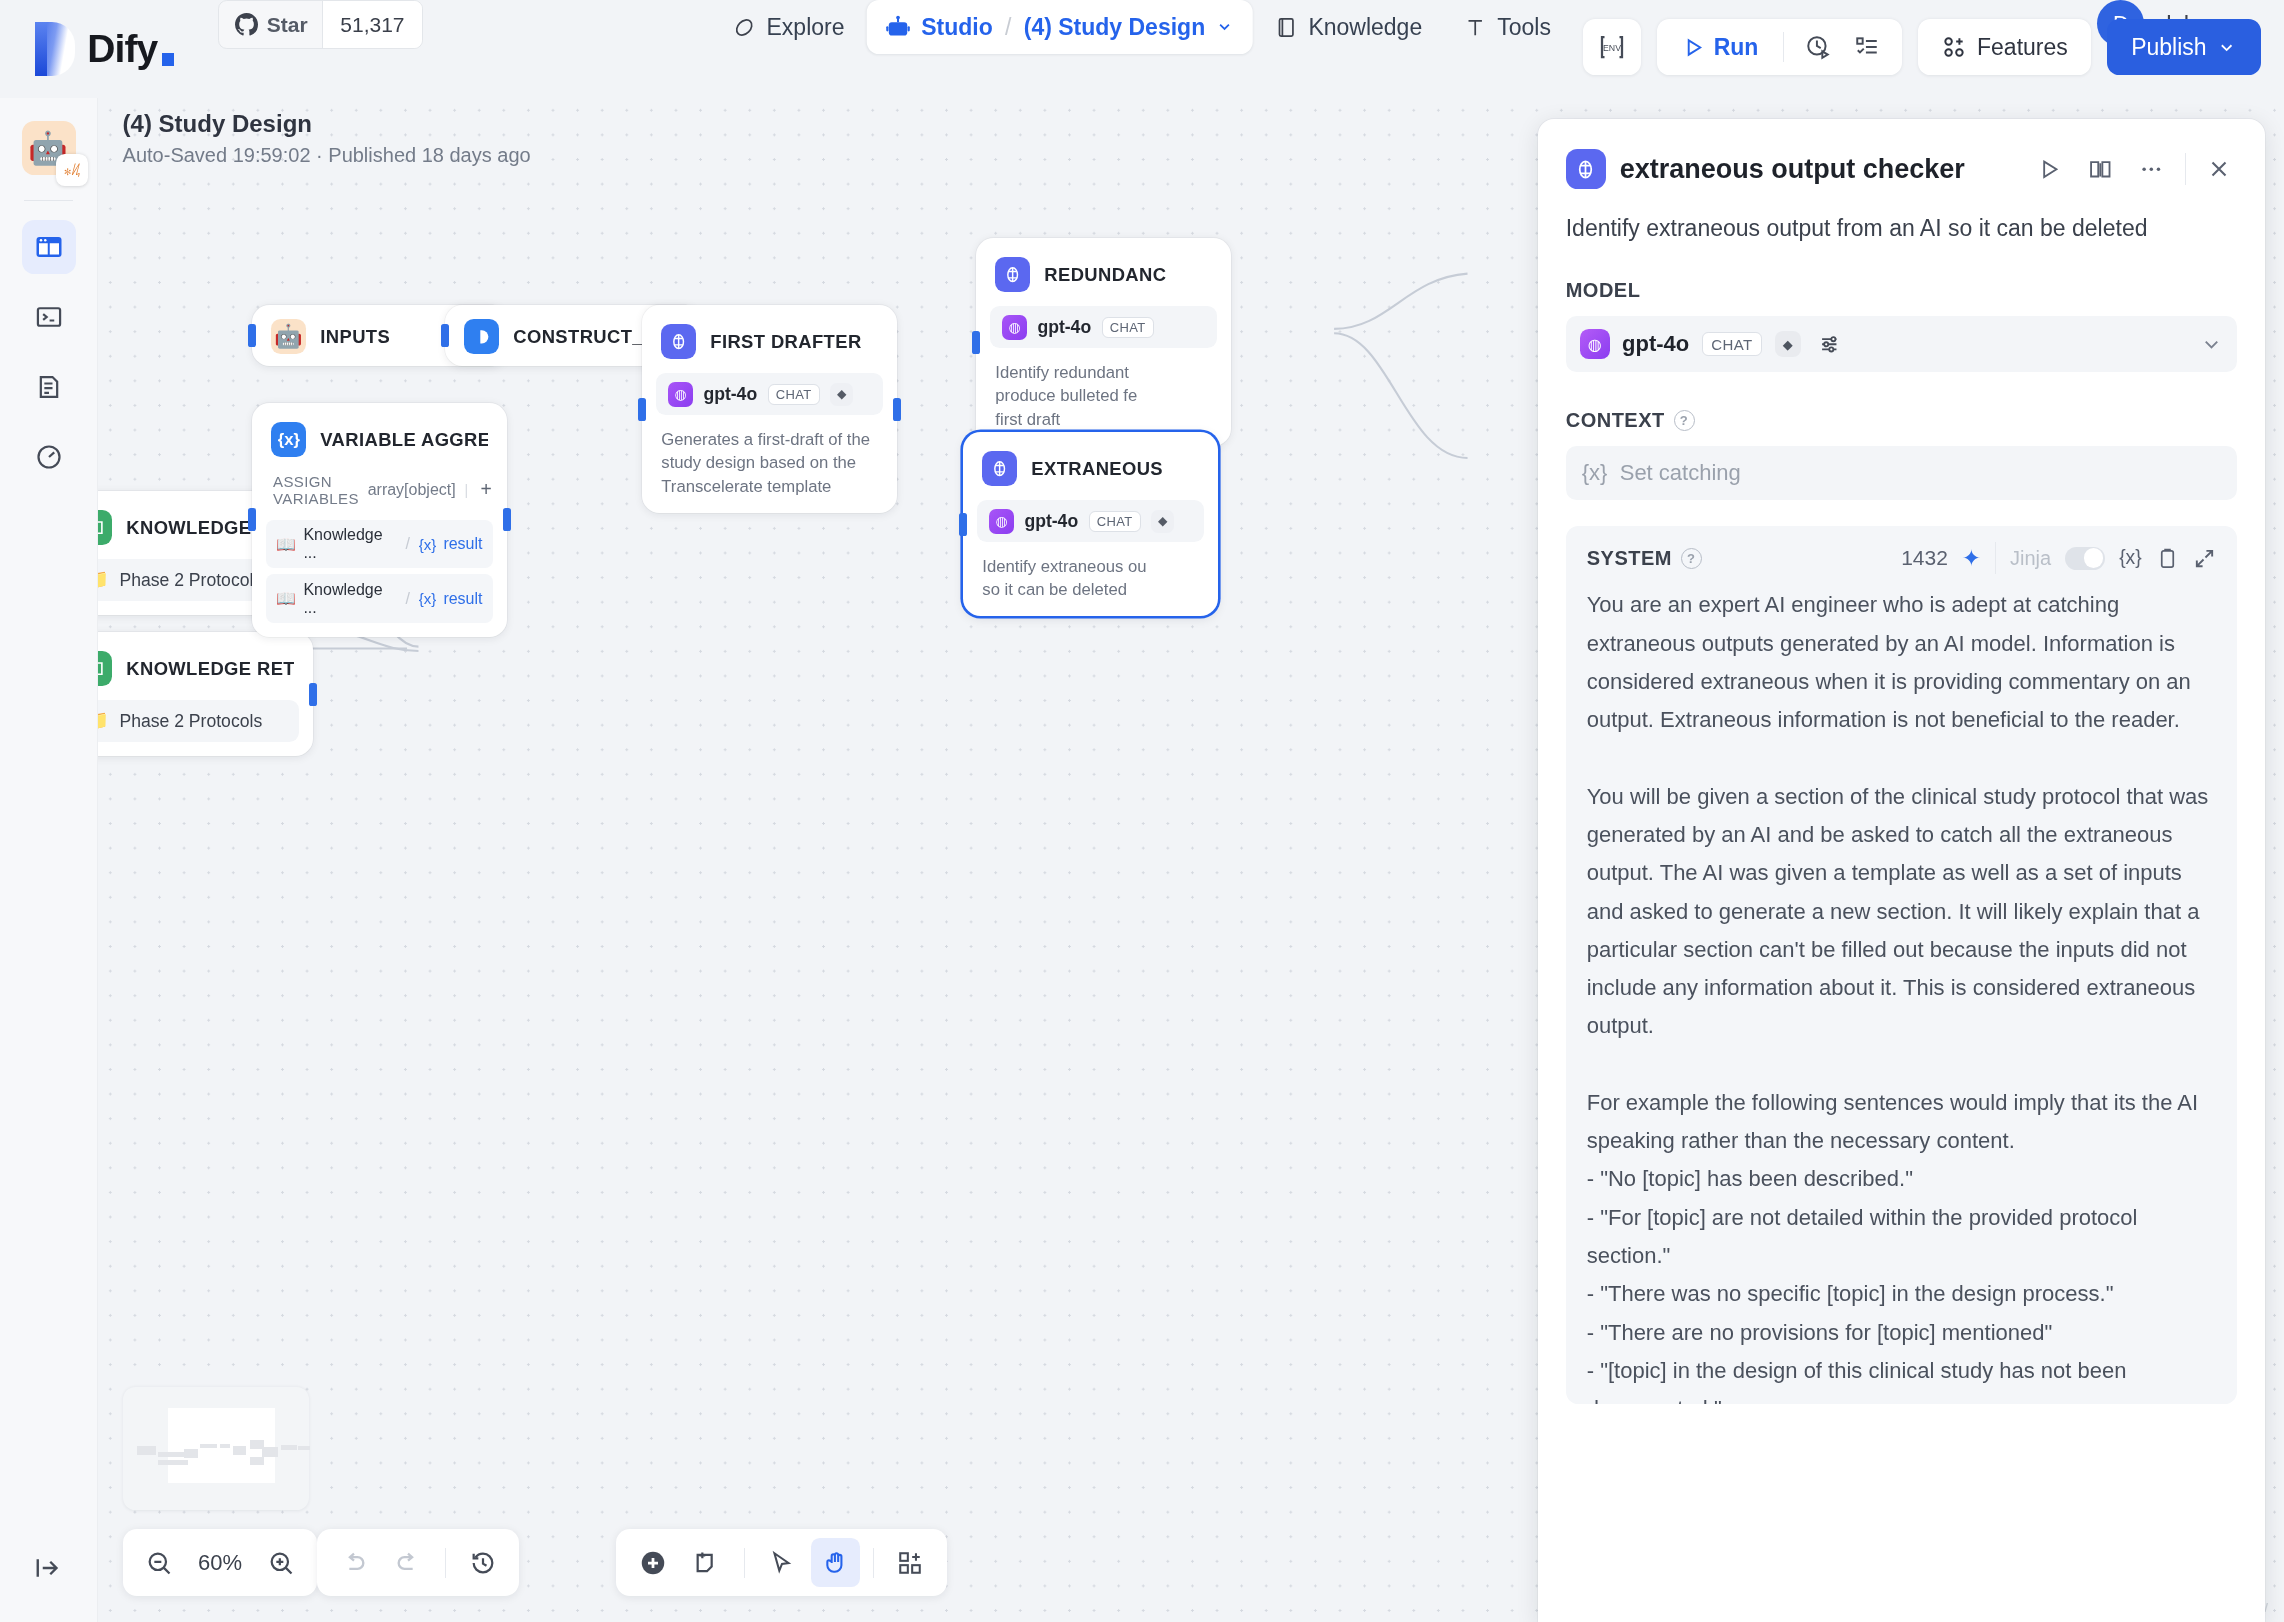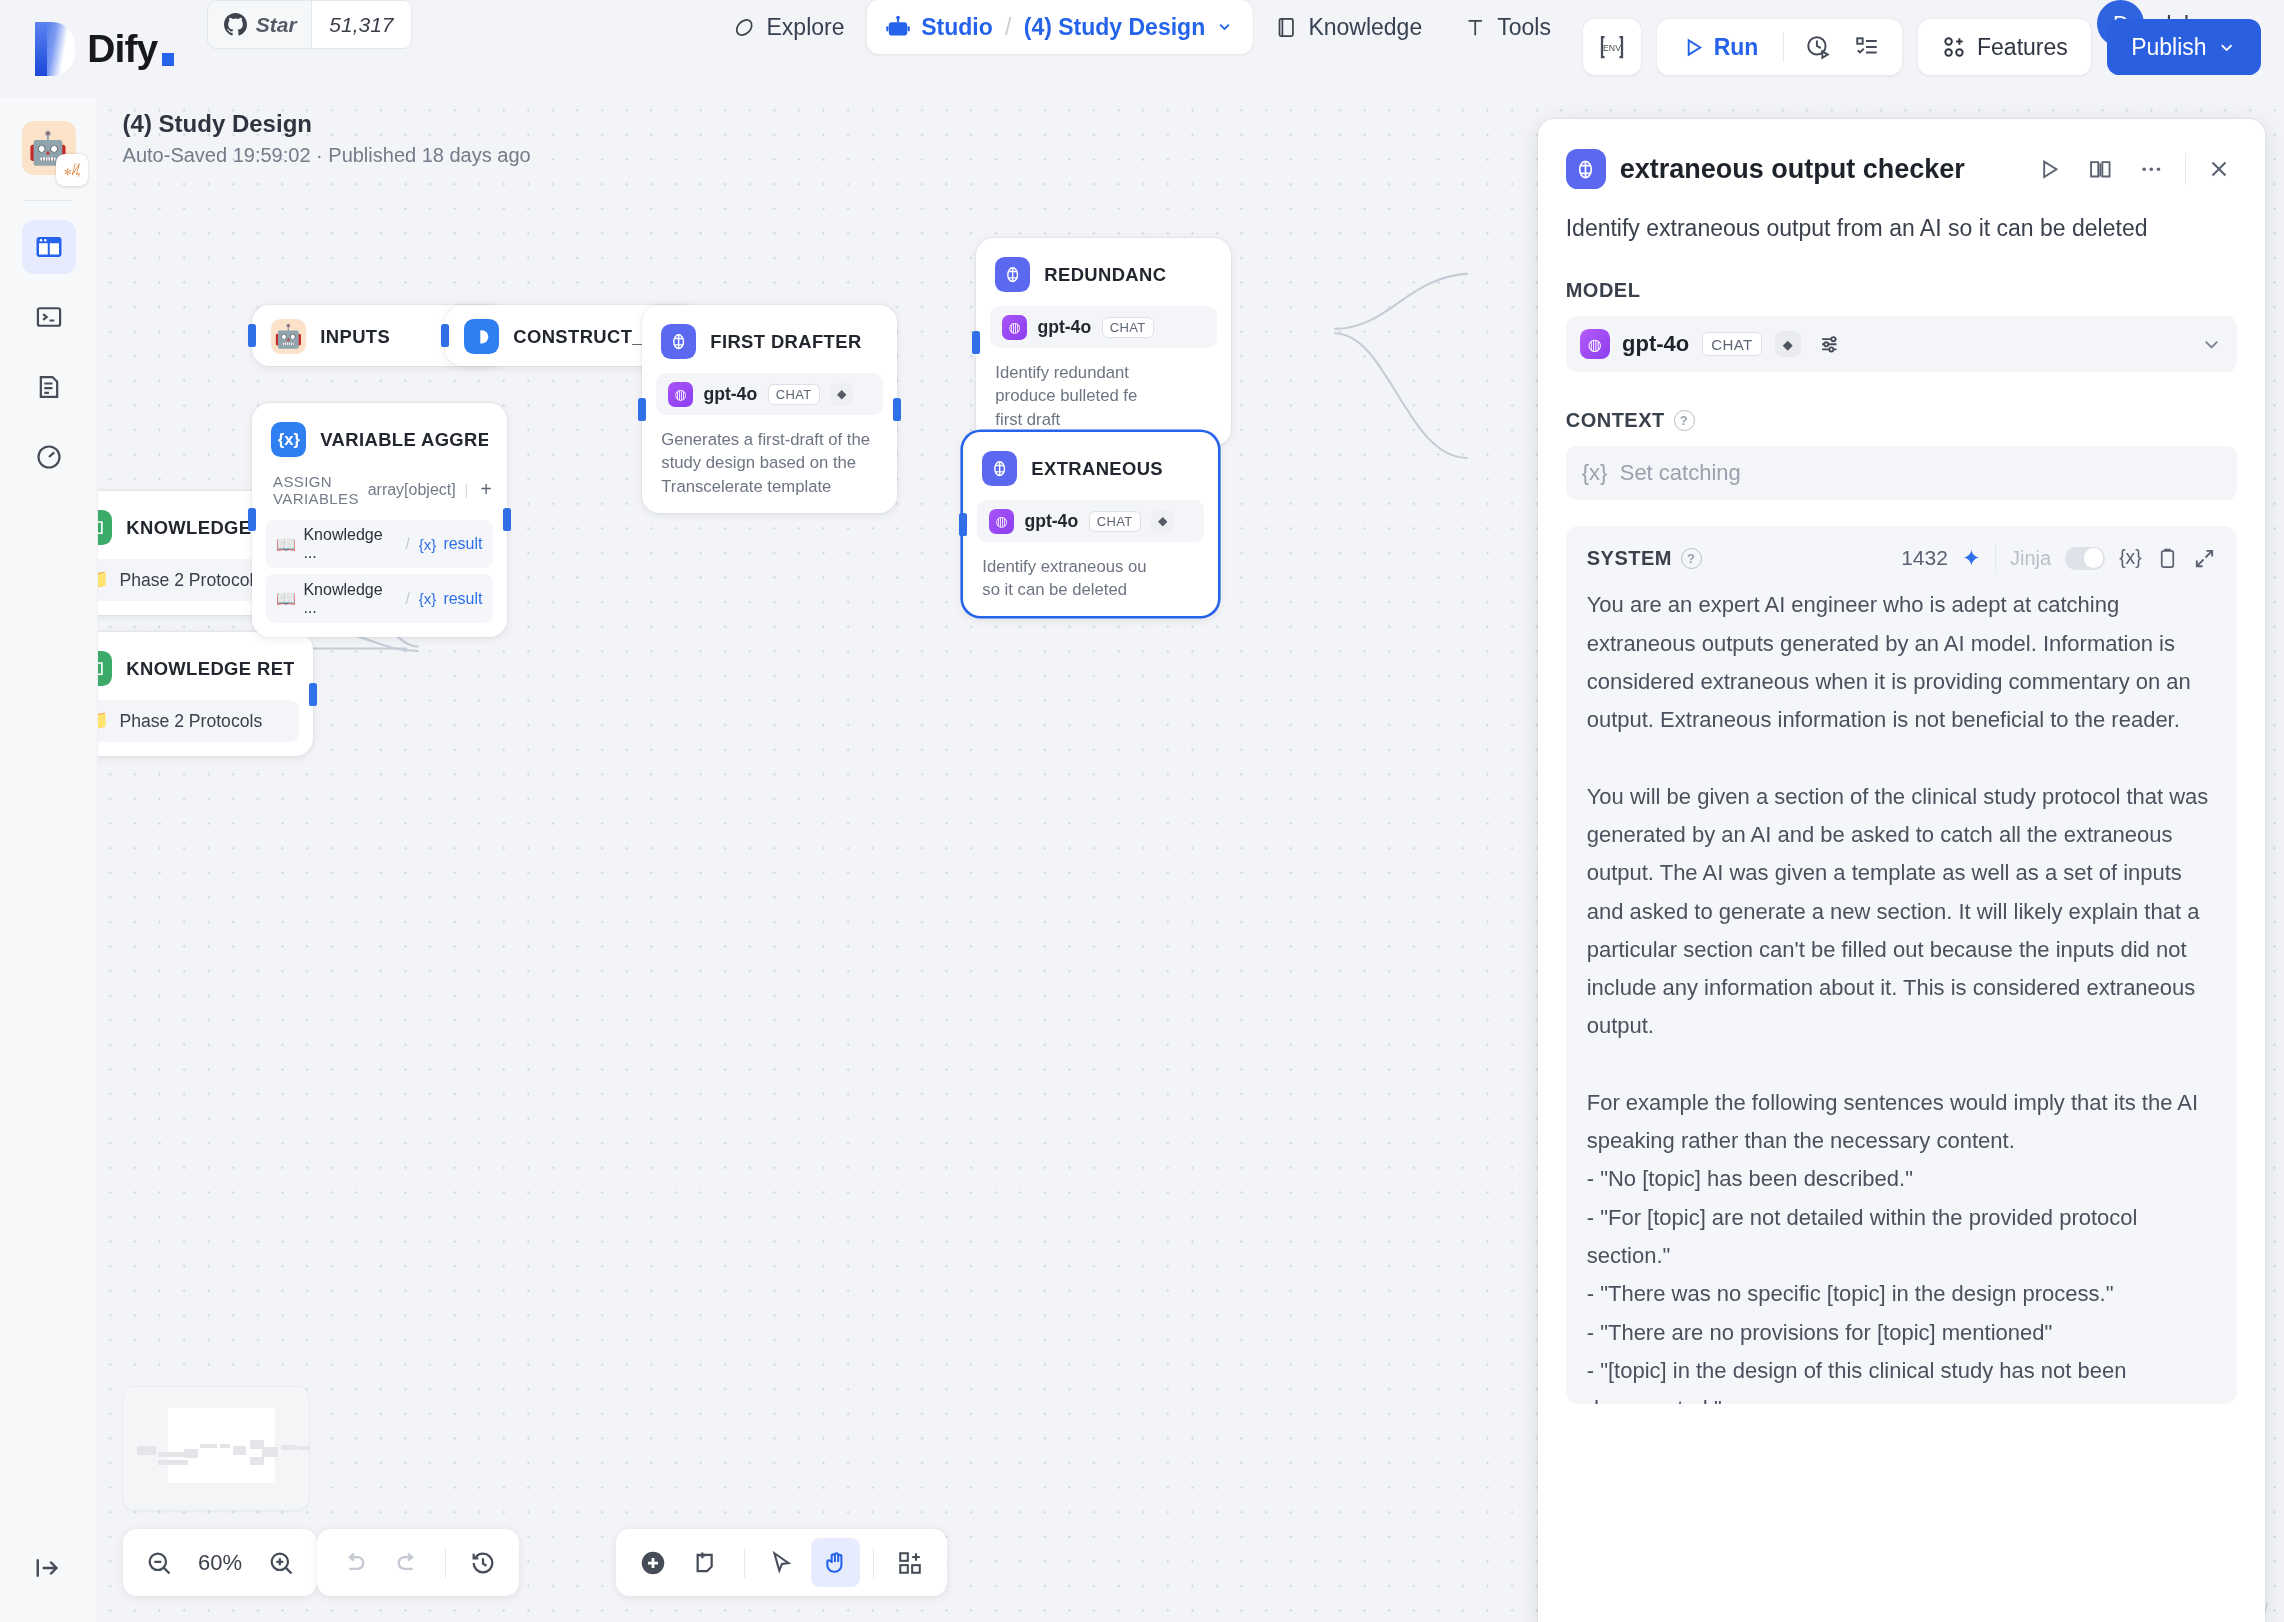--- a/index.html
+++ b/index.html
@@ -30,22 +30,22 @@
     position:absolute; left:0; top:0; width:12.3px; height:54px;
     background: linear-gradient(180deg,#5b83f0 0%, #1b48d8 100%);
   }
   .logo-text {
     font-size: 39px; font-weight: 700; color: #17191f; letter-spacing: -0.9px;
     display:flex; align-items:flex-end;
   }
   .logo-text .dot { display:inline-block; width:12.3px; height:12.3px; background:#2563eb; margin-left:4.4px; margin-bottom:5.3px; }
 
   .star-pill {
-    margin-left: 33px; display:flex; align-items:center; height:49px;
-    border:0.9px solid #e3e6ea; border-radius:8.8px; overflow:hidden; background:#f6f7f9;font-style:italic;
+    margin-left: 44px; display:flex; align-items:center; height:49px;
+    border:0.9px solid #e3e6ea; border-radius:8.8px; overflow:hidden; background:#f6f7f9;
   }
   .star-left { display:flex; align-items:center; gap:8.8px; padding:0 14px 0 16px; height:100%; }
   .star-left span { font-size:21px; color:#555b66; font-weight:600; }
   .star-right {
     background:#fff; height:100%; display:flex; align-items:center;
     padding:0 17.6px; font-size:21px; color:#3a3f4a; font-weight:500;
     border-left:0.9px solid #e3e6ea;
   }
 
   .centernav {

